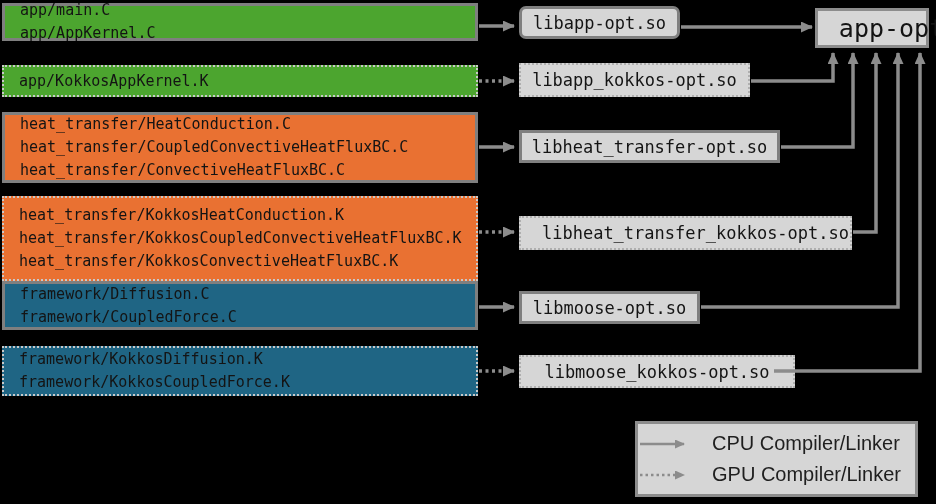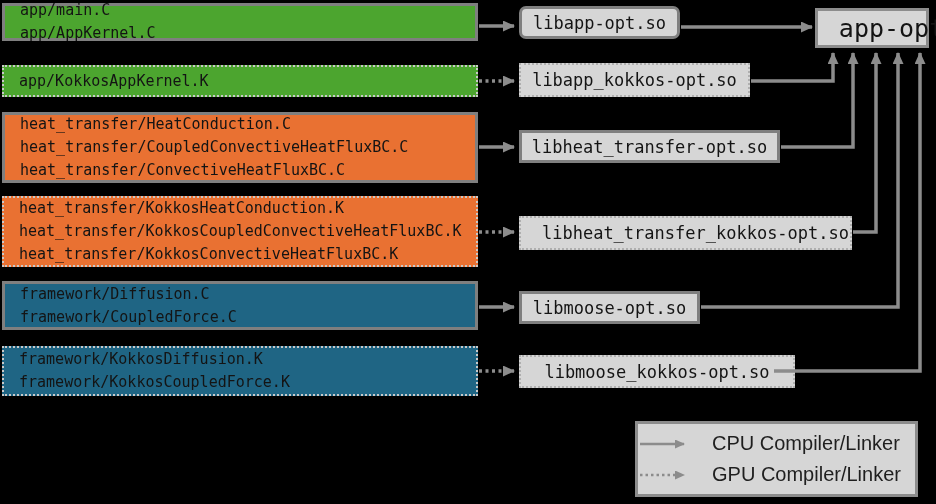--- a/index.html
+++ b/index.html
@@ -70,21 +70,21 @@
       <div class="file-line">app/AppKernel.C</div>
     </div>
   <div class="src dashed" style="top: 65px; height: 32px; background: rgb(76, 165, 47);">
       <div class="file-line">app/KokkosAppKernel.K</div>
     </div>
   <div class="src" style="top: 112px; height: 71px; background: rgb(233, 113, 50);">
       <div class="file-line">heat_transfer/HeatConduction.C</div>
       <div class="file-line">heat_transfer/CoupledConvectiveHeatFluxBC.C</div>
       <div class="file-line">heat_transfer/ConvectiveHeatFluxBC.C</div>
     </div>
-  <div class="src dashed" style="top: 196px; height: 71px; background: rgb(233, 113, 50);">
+  <div class="src dashed" style="top: 196px; height: 85px; background: rgb(233, 113, 50);">
       <div class="file-line">heat_transfer/KokkosHeatConduction.K</div>
       <div class="file-line">heat_transfer/KokkosCoupledConvectiveHeatFluxBC.K</div>
       <div class="file-line">heat_transfer/KokkosConvectiveHeatFluxBC.K</div>
     </div>
   <div class="src" style="top: 281px; height: 49px; background: rgb(31, 101, 132);">
       <div class="file-line">framework/Diffusion.C</div>
       <div class="file-line">framework/CoupledForce.C</div>
     </div>
   <div class="src dashed" style="top: 346px; height: 50px; background: rgb(31, 101, 132);">
       <div class="file-line">framework/KokkosDiffusion.K</div>

